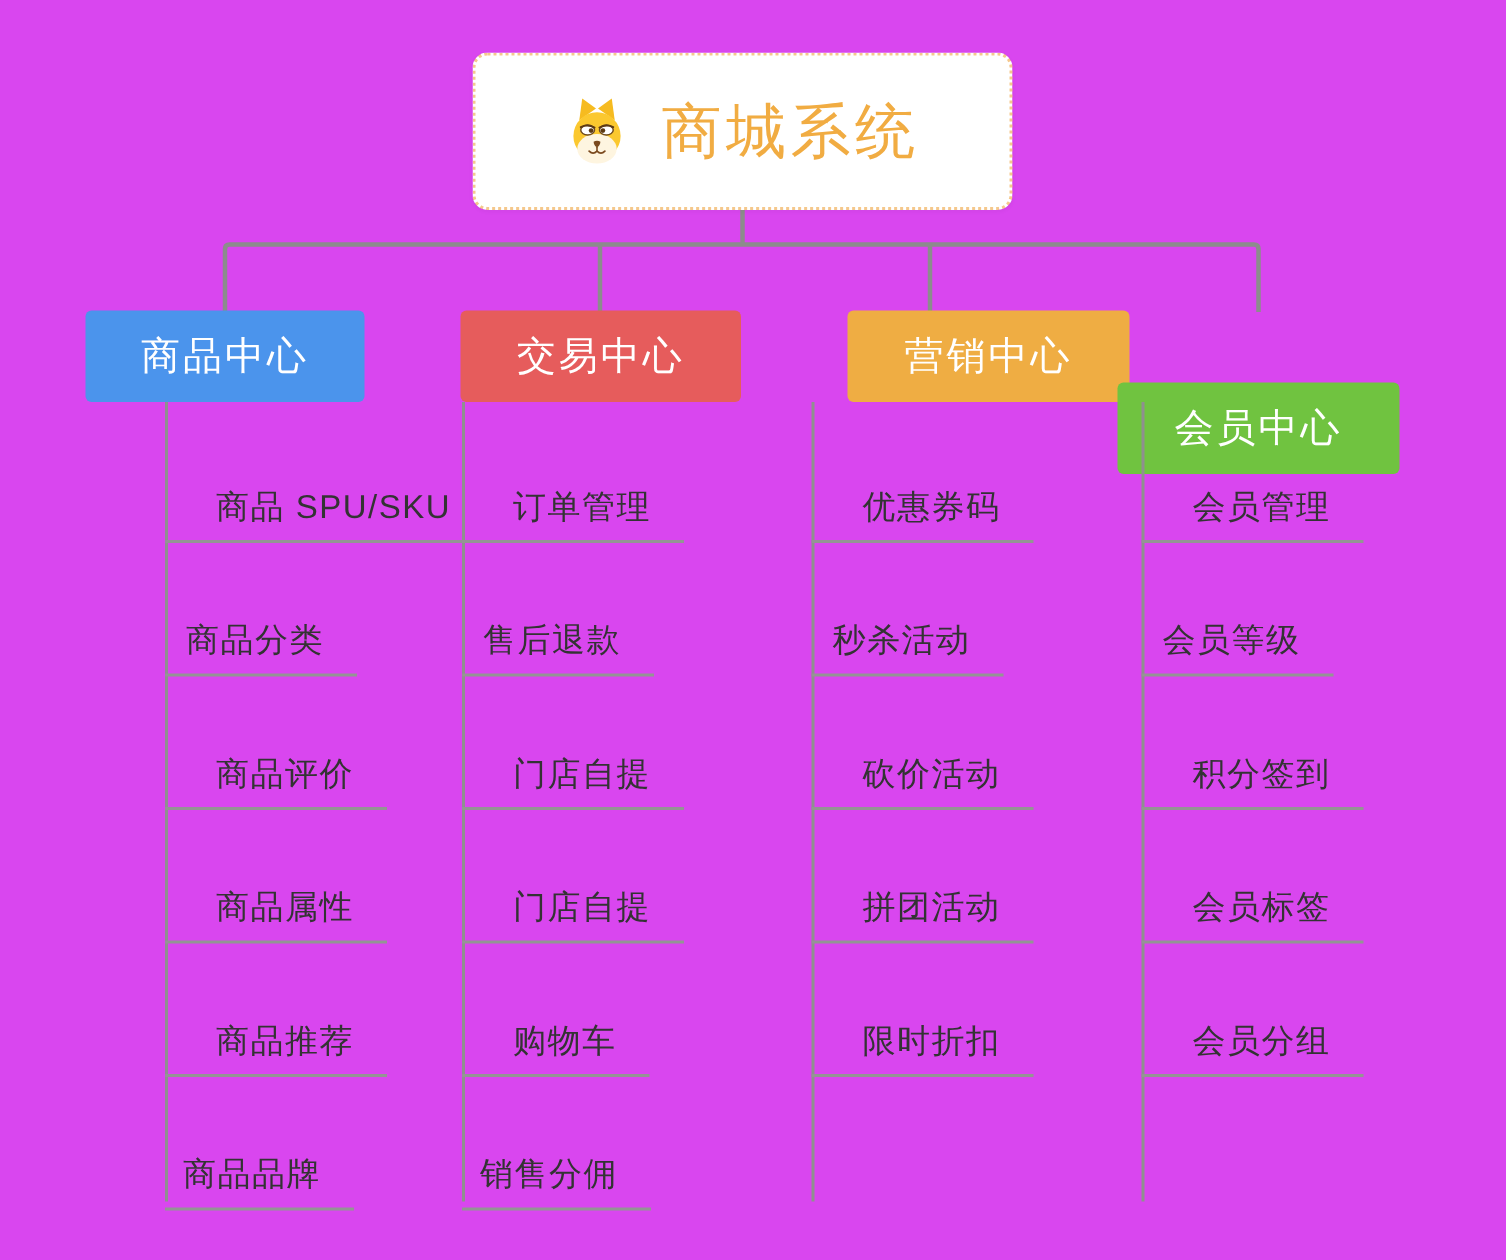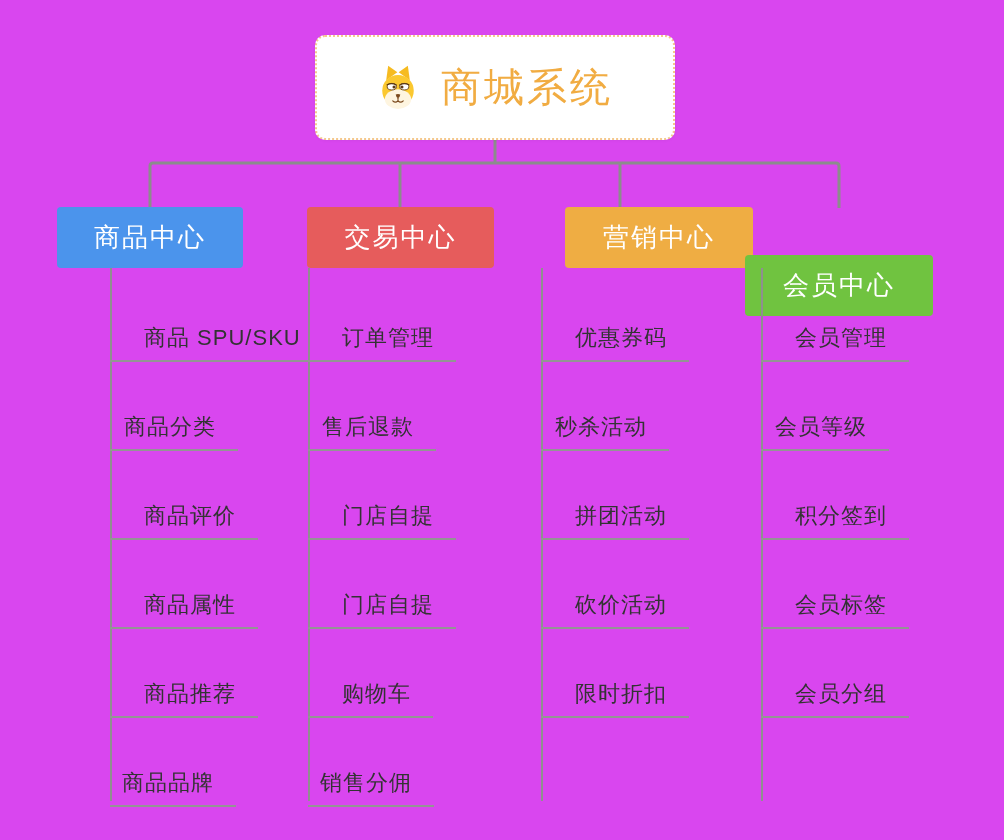--- a/index.html
+++ b/index.html
@@ -125,22 +125,22 @@
     <div class="item">售后退款</div>
     <div class="item">门店自提</div>
     <div class="item">门店自提</div>
     <div class="item">购物车</div>
     <div class="item">销售分佣</div>
   </div>
 
   <div class="col c3">
     <div class="item">优惠券码</div>
     <div class="item">秒杀活动</div>
+    <div class="item">砍价活动</div>
     <div class="item">拼团活动</div>
-    <div class="item">砍价活动</div>
     <div class="item">限时折扣</div>
   </div>
 
   <div class="col c4">
     <div class="item">会员管理</div>
     <div class="item">会员等级</div>
     <div class="item">积分签到</div>
     <div class="item">会员标签</div>
     <div class="item">会员分组</div>
   </div>

